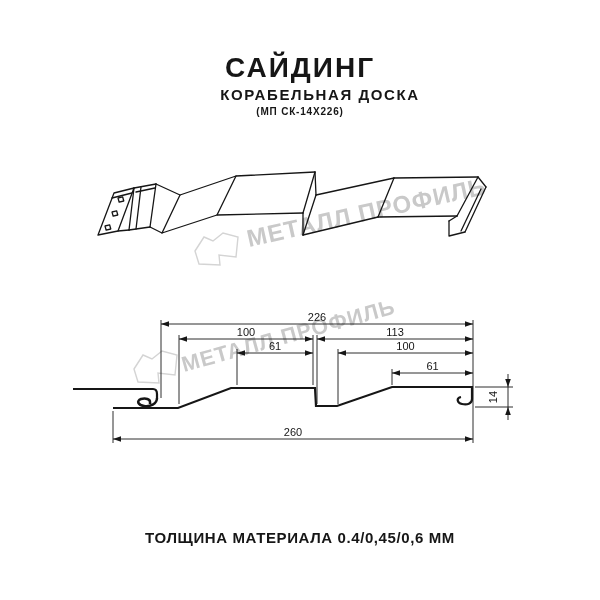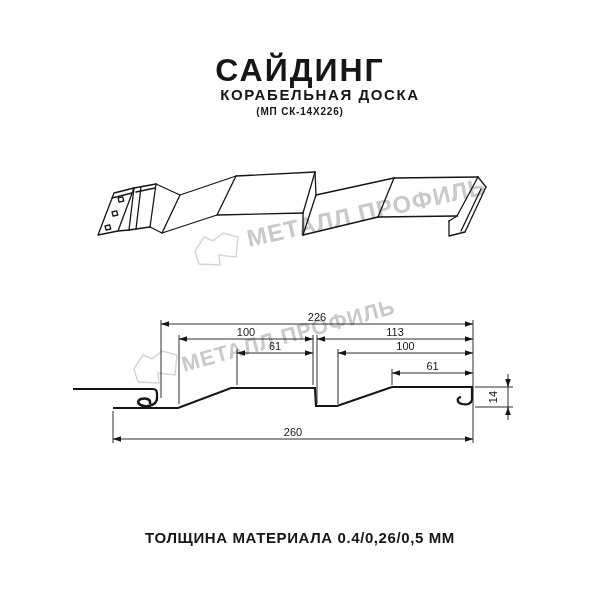--- a/index.html
+++ b/index.html
@@ -1,21 +1,21 @@
 <!DOCTYPE html>
 <html><head>
 <meta charset="utf-8">
 <style>
   html,body{margin:0;padding:0;background:#ffffff;}
   .page{
     position:relative;width:600px;height:600px;background:#ffffff;overflow:hidden;
     font-family:"Liberation Sans","DejaVu Sans",sans-serif;color:#161616;
   }
   .center-text{position:absolute;left:0;width:600px;text-align:center;white-space:nowrap;}
-  .title-main{top:52px;font-size:32px;font-weight:800;letter-spacing:2px;}
+  .title-main{top:52px;font-size:28px;font-weight:800;letter-spacing:2px;}
   .title-sub{top:86px;font-size:15px;font-weight:700;letter-spacing:1.6px;padding-left:20px;}
   .title-model{top:106px;font-size:10px;font-weight:700;letter-spacing:.8px;}
   .footer-text{top:529px;font-size:15px;font-weight:700;letter-spacing:.6px;}
   svg{position:absolute;left:0;top:0;}
   .ink{stroke:#161616;fill:none;}
   .wm{fill:#c9c9c9;font-weight:700;}
   .wm-logo{stroke:#d4d4d4;stroke-width:1.4;fill:none;}
   .dim-label{fill:#161616;font-size:11px;font-family:"Liberation Sans","DejaVu Sans",sans-serif;}
 </style>
 </head>
@@ -142,14 +142,14 @@
           <polygon points="473,439 465,436.2 465,441.8" fill="#161616"></polygon>
           <text x="293" y="435.5" text-anchor="middle" class="dim-label">260</text>
           <line x1="508" y1="374" x2="508" y2="420" stroke="#161616" stroke-width="0.9"></line>
           <polygon points="508,387 505.2,379 510.8,379" fill="#161616"></polygon>
           <polygon points="508,407 505.2,415 510.8,415" fill="#161616"></polygon>
           <text x="0" y="0" text-anchor="middle" class="dim-label" transform="translate(497,397) rotate(-90)">14</text>
         </g>
     </g>
   </svg>
 
-  <div class="center-text footer-text">ТОЛЩИНА МАТЕРИАЛА 0.4/0,26/0,5 ММ</div>
+  <div class="center-text footer-text">ТОЛЩИНА МАТЕРИАЛА 0.4/0,45/0,6 ММ</div>
 </div>
 
 </body></html>

